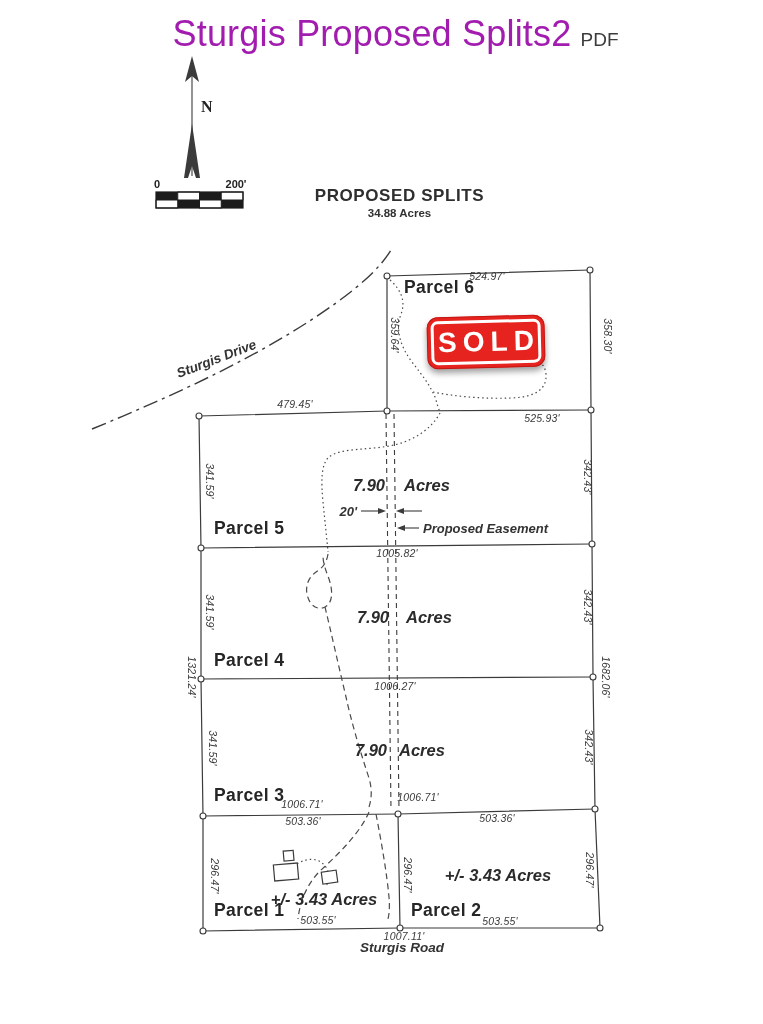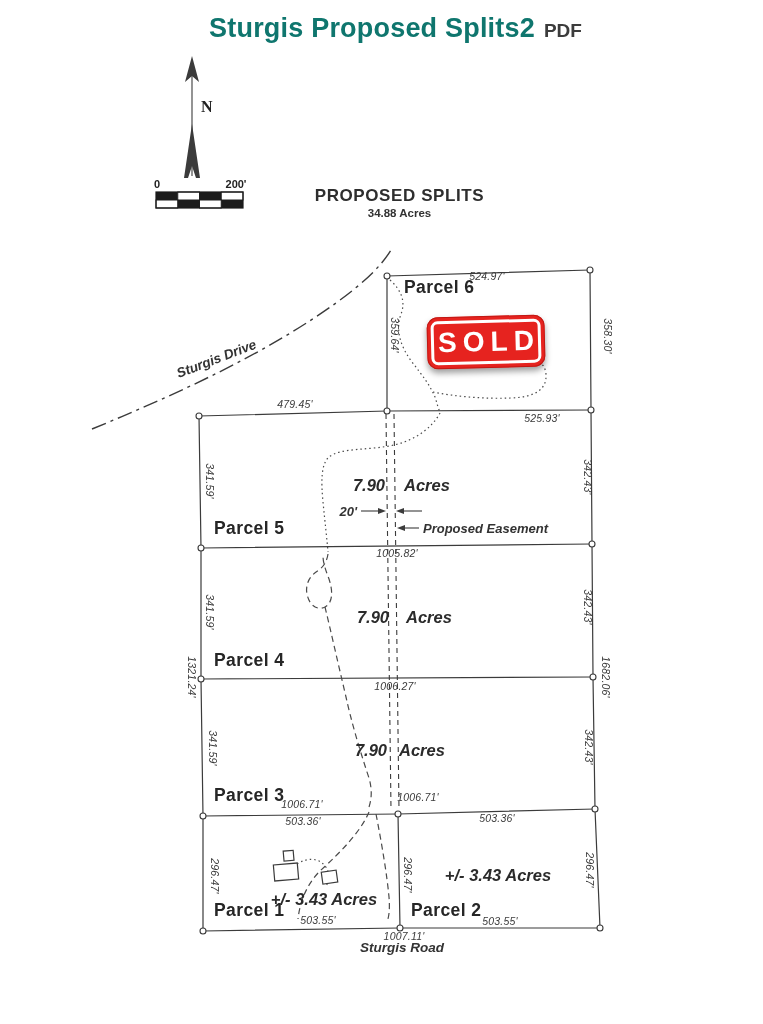--- a/index.html
+++ b/index.html
@@ -1,22 +1,22 @@
 <!DOCTYPE html>
 <html><head>
 <meta charset="utf-8">
 <style>
   html,body{margin:0;padding:0;background:#fff;}
   #stage{position:relative;width:763px;height:1024px;background:#fff;overflow:hidden;
          font-family:"Liberation Sans",sans-serif;}
 
   
   .title-row{position:absolute;top:13px;left:0;right:0;text-align:center;transform:translateX(14px);}
-  .title-main{font-size:27px;font-weight:700;color:#0f766e;letter-spacing:.2px;}
-  .title-pdf{font-size:19px;font-weight:700;color:#3c3c3c;margin-left:9px;}
+  .title-main{font-size:36px;font-weight:400;color:#a21caf;letter-spacing:.2px;}
+  .title-pdf{font-size:19px;font-weight:400;color:#3c3c3c;margin-left:9px;}
 
   .map-heading{position:absolute;top:186px;left:0;right:0;text-align:center;transform:translateX(18px);}
   .map-heading-main{font-size:17px;font-weight:700;color:#2e2e2e;letter-spacing:.6px;}
   .map-heading-sub{font-size:11.5px;font-weight:600;color:#333;margin-top:1px;}
 
   
   .sold{position:absolute;left:427px;top:316px;width:118px;height:52px;background:#e6231f;
         border-radius:11px;box-shadow:0 4px 6px rgba(0,0,0,.38), inset 0 0 0 1px #bf1915;
         transform:rotate(-1.5deg);display:flex;align-items:center;justify-content:center;}
   .sold-inner{position:absolute;inset:4px;border:3px solid #fff;border-radius:7px;}

